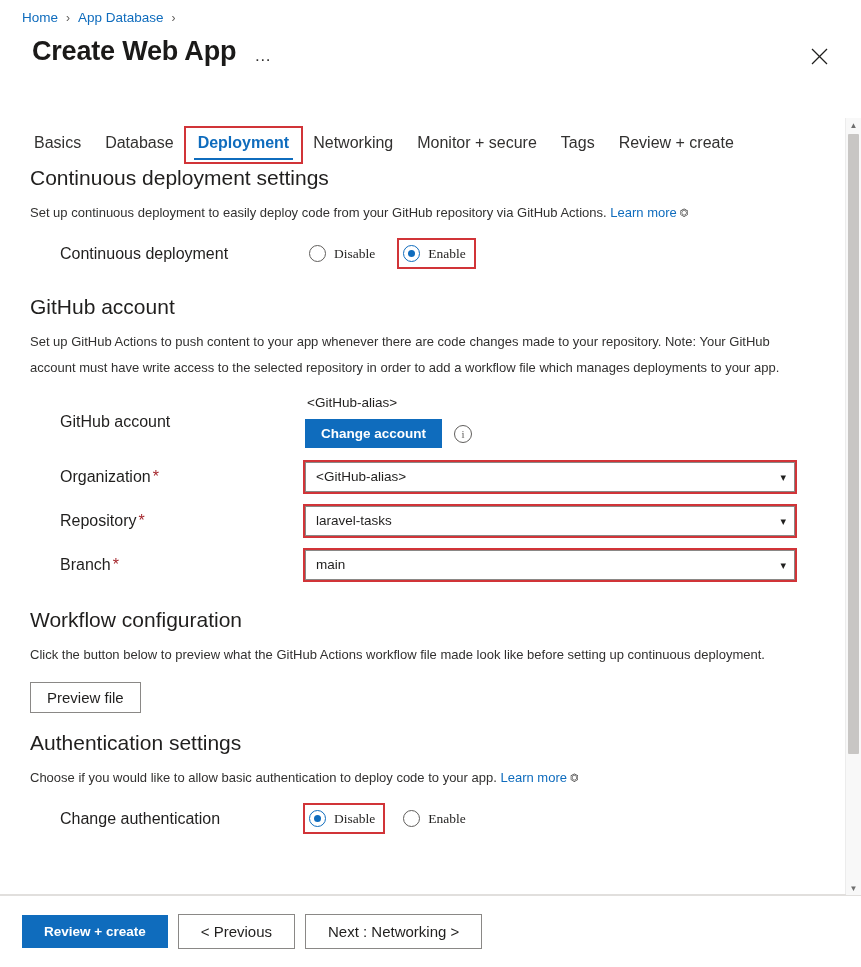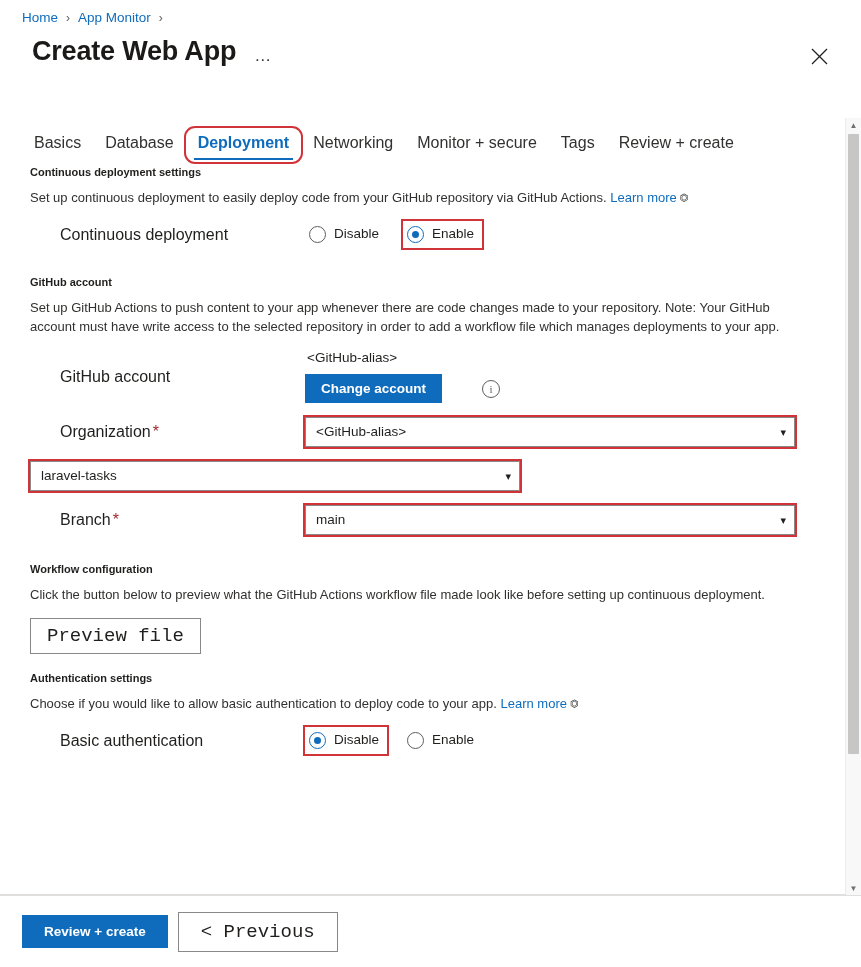--- a/index.html
+++ b/index.html
@@ -92,21 +92,20 @@
     padding: 6px 12px 10px 12px;
     font-size: 16px;
     color: #323130;
     cursor: pointer;
     position: relative;
     white-space: nowrap;
   }
   .tab.selected {
     font-weight: 600;
     color: #0f6cbd;
-    border-radius: 9px;
   }
   .tab.selected::after {
     content: "";
     position: absolute;
     left: 8px;
     right: 8px;
     bottom: 2px;
     height: 2.5px;
     background: #0f6cbd;
   }
@@ -118,29 +117,29 @@
   
   .content {
     position: absolute;
     top: 166px;
     left: 0;
     right: 0;
     bottom: 72px;
     overflow: hidden;
   }
   .section-head {
-    font-size: 11px;
-    font-weight: 700;
+    font-size: 21px;
+    font-weight: 400;
     color: #201f1e;
     margin: 0 0 10px 0;
   }
   .desc {
     font-size: 13px;
     color: #323130;
-    line-height: 19px;
+    line-height: 26px;
     max-width: 760px;
   }
   .desc a {
     color: #0f6cbd;
     text-decoration: none;
   }
   .ext-ico {
     display: inline-block;
     margin-left: 3px;
     font-size: 10px;
@@ -165,24 +164,25 @@
     margin-left: 2px;
   }
 
   
   .radio-group {
     display: flex;
     align-items: center;
   }
   .radio-item {
     display: flex;
-    align-items: flex-start;
+    align-items: flex-end;
     margin-right: 16px;
     padding: 5px 8px 5px 4px;
     cursor: pointer;
+    font-family: Liberation Serif, serif;
   }
   .radio-item.boxed {
     outline: 2px solid #d13438;
   }
   .radio-circle {
     width: 17px;
     height: 17px;
     border-radius: 50%;
     border: 1.5px solid #605e5c;
     background: #fff;
@@ -224,24 +224,24 @@
     font-size: 13.5px;
     font-weight: 600;
     padding: 7px 16px;
     cursor: pointer;
     font-family: "Liberation Sans", sans-serif;
   }
   .btn-secondary {
     background: #ffffff;
     color: #201f1e;
     border: 1px solid #8a8886;
-    font-size: 19px;
+    font-size: 15px;
     padding: 6px 16px;
     cursor: pointer;
-    font-family: Liberation Mono, monospace;
+    font-family: Liberation Sans, sans-serif;
   }
   .info-ico {
     width: 16px;
     height: 16px;
     border-radius: 50%;
     border: 1px solid #605e5c;
     color: #605e5c;
     font-size: 11px;
     display: inline-flex;
     align-items: center;
@@ -353,21 +353,21 @@
   .gap-md { height: 18px; }
 </style>
 </head>
 <body>
 
 <div class="page">
 
   <div class="breadcrumb">
     <a>Home</a>
     <span class="sep">›</span>
-    <a>App Monitor</a>
+    <a>App Database</a>
     <span class="sep">›</span>
   </div>
 
   <div class="title-row">
     <div class="title">Create Web App</div>
     <div class="title-ellipsis">…</div>
   </div>
 
   <div class="close-btn">
     <svg width="19" height="19" viewBox="0 0 19 19" aria-hidden="true">
@@ -413,40 +413,43 @@
     <div class="gap-lg"></div>
 
     <div class="block">
       <div class="section-head">GitHub account</div>
       <div class="desc">Set up GitHub Actions to push content to your app whenever there are code changes made to your repository. Note: Your GitHub account must have write access to the selected repository in order to add a workflow file which manages deployments to your app.</div>
 
       <div class="row">
         <div class="label">GitHub account</div>
         <div>
           <div class="account-name">&lt;GitHub-alias&gt;</div>
-          <div style="display:flex;align-items:center;margin-top:9px;gap:28px;">
+          <div style="display:flex;align-items:center;margin-top:9px;">
             <button class="btn-primary">Change account</button>
             <span class="info-ico">i</span>
           </div>
         </div>
       </div>
 
       <div class="row">
         <div class="label">
           <span>Organization</span><span class="req">*</span>
         </div>
         <div class="dropdown-wrap boxed">
           <div class="dropdown">
             <span>&lt;GitHub-alias&gt;</span>
             <span class="chev">▾</span>
           </div>
         </div>
       </div>
 
       <div class="row">
+        <div class="label">
+          <span>Repository</span><span class="req">*</span>
+        </div>
         <div class="dropdown-wrap boxed">
           <div class="dropdown">
             <span>laravel-tasks</span>
             <span class="chev">▾</span>
           </div>
         </div>
       </div>
 
       <div class="row">
         <div class="label">
@@ -474,21 +477,21 @@
     <div class="gap-md"></div>
 
     <div class="block">
       <div class="section-head">Authentication settings</div>
       <div class="desc">
         <span>Choose if you would like to allow basic authentication to deploy code to your app.</span>
         <a href="#">Learn more</a><span class="ext-ico">⏣</span>
       </div>
 
       <div class="row">
-        <div class="label">Basic authentication</div>
+        <div class="label">Change authentication</div>
         <div class="radio-group">
           <div class="radio-item boxed">
             <span class="radio-circle checked"></span>
             <span class="radio-label">Disable</span>
           </div>
           <div class="radio-item">
             <span class="radio-circle"></span>
             <span class="radio-label">Enable</span>
           </div>
         </div>
@@ -501,15 +504,16 @@
     <div class="sb-arrow">▲</div>
     <div class="sb-thumb"></div>
     <div class="sb-arrow bottom">▼</div>
   </div>
 
   <div class="divider-line"></div>
 
   <div class="footer">
     <button class="btn-primary">Review + create</button>
     <button class="btn-secondary">&lt; Previous</button>
+    <button class="btn-secondary">Next : Networking &gt;</button>
   </div>
 
 </div>
 
 </body></html>

